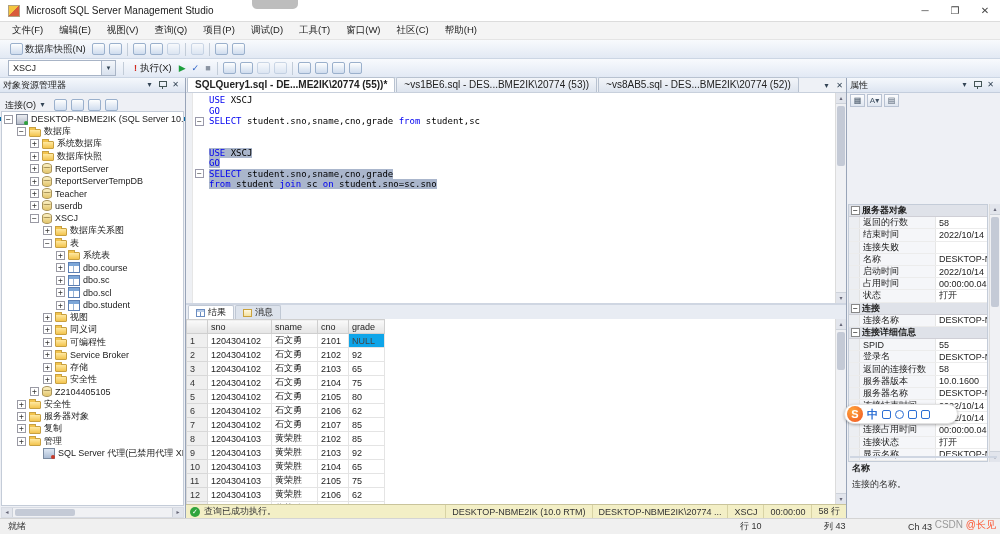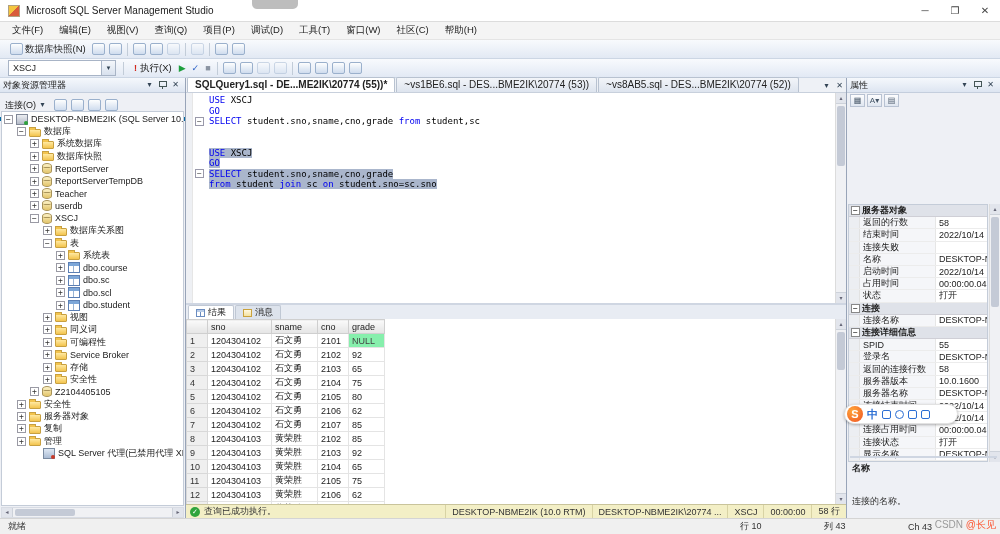--- a/index.html
+++ b/index.html
@@ -86,21 +86,21 @@
   .rtab{display:flex;align-items:center;gap:3px;height:14px;padding:0 7px;font-size:9px;border:1px solid #c0c8d4;border-bottom:none;background:#dde3ec;margin-right:1px;border-radius:2px 2px 0 0}
   .rtab.active{background:#fff}
   .mini-grid{width:9px;height:8px;border:1px solid #6a8cc0;background:
      linear-gradient(#b8cce8 0 2px,transparent 2px),linear-gradient(90deg,transparent 0 3px,#6a8cc0 3px 4px,transparent 4px)}
   .mini-msg{width:9px;height:8px;border:1px solid #caa23d;background:linear-gradient(#fff8e0,#f4e2a0)}
   #rgrid{position:absolute;left:186px;top:319px;width:660px;height:185px;background:#fff;overflow:hidden}
   #rgrid table{border-collapse:collapse;table-layout:fixed;font-size:9px}
   #rgrid th{background:linear-gradient(#fafafa,#e4e4e4);border:1px solid #cfcfcf;font-weight:normal;height:14px;padding:0 3px;text-align:left}
   #rgrid td{border:1px solid #e4e4e4;height:13px;padding:0 3px;white-space:nowrap;overflow:hidden}
   #rgrid td.rn{background:#efefef;border-color:#d8d8d8;color:#333}
-  #rgrid td.nullv{background:#86efac;color:#444}
+  #rgrid td.nullv{background:#0ea5e9;color:#444}
 
   #ybar{position:absolute;left:186px;top:504px;width:660px;height:14px;background:#f3efc6;border-top:1px solid #c9c49b;display:flex;align-items:center;font-size:9px;color:#333;overflow:hidden}
   .okicon{width:10px;height:10px;border-radius:50%;background:#2fa43c;color:#fff;font-size:7px;line-height:10px;text-align:center;margin:0 4px;flex:none}
   .ymsg{flex:1;white-space:nowrap;overflow:hidden}
   .ycell{border-left:1px solid #d8d3a4;padding:0 6px;height:100%;display:flex;align-items:center;white-space:nowrap;flex:none}
 
   
   #prop{position:absolute;left:846px;top:78px;width:154px;height:440px;background:#eef0f5;border-left:1px solid #98a4b8}
   #pcombo{margin:2px 3px;width:auto}
   #ptool{height:15px;display:flex;align-items:center;padding-left:3px;gap:2px}
@@ -108,21 +108,21 @@
   #pgrid{position:absolute;left:1px;right:12px;top:126px;height:258px;background:#fff;border:1px solid #c4ccd8;overflow:hidden;font-size:9px}
   .prop-row{display:flex;height:12.2px;border-bottom:1px solid #ececec;align-items:center}
   .pgut{width:11px;align-self:stretch;background:#eceef2;border-right:1px solid #e2e2e2;flex:none}
   .plabel{width:76px;padding:0 3px;align-self:stretch;display:flex;align-items:center;background:#f5f6f9;border-right:1px solid #e6e6e6;overflow:hidden;white-space:nowrap;flex:none}
   .pvalue{flex:1;padding:0 3px;overflow:hidden;white-space:nowrap}
   .prop-section{display:flex;align-items:center;height:12.2px;background:#dfe2e9;font-weight:bold;border-bottom:1px solid #cfcfd6}
   .pexp{width:9px;height:9px;border:1px solid #888;background:#fff;margin:0 2px;font:8px/7px "DejaVu Sans Mono",monospace;text-align:center;flex:none}
   #pscroll{position:absolute;right:0;top:126px;height:258px;width:11px;background:#f0f1f4;border-left:1px solid #dcdcdc}
   #pfoot{position:absolute;left:3px;right:3px;top:378px;height:52px;border-top:2px solid #cfd6e2;padding:4px 2px}
   #pfoot .ft{font-weight:bold}
-  #pfoot .fd{margin-top:20px;color:#333}
+  #pfoot .fd{margin-top:3px;color:#333}
 
   
   #statusbar{position:absolute;left:0;top:518px;width:1000px;height:16px;background:#f0f0f0;border-top:1px solid #d4d4d4;display:flex;align-items:center;font-size:9px;padding:0 8px;color:#333}
   .sbz{width:84px;flex:none}
 
   
   #ime{position:absolute;left:844px;top:404px;width:114px;height:20px;background:#fff;border:1px solid #e2e2e2;border-radius:10px;box-shadow:0 1px 3px rgba(0,0,0,.3);display:flex;align-items:center;z-index:60;padding:0 5px 0 2px;gap:4px}
   .slogo{width:16px;height:16px;border-radius:50%;background:radial-gradient(circle at 35% 30%,#ffa63a,#ef5323);color:#fff;font-weight:bold;font-size:11px;line-height:16px;text-align:center;flex:none}
   .imode{color:#2c6fd4;font-size:11px;font-weight:bold}
   .iic{width:9px;height:9px;border:1.5px solid #2c6fd4;border-radius:2px;flex:none}

